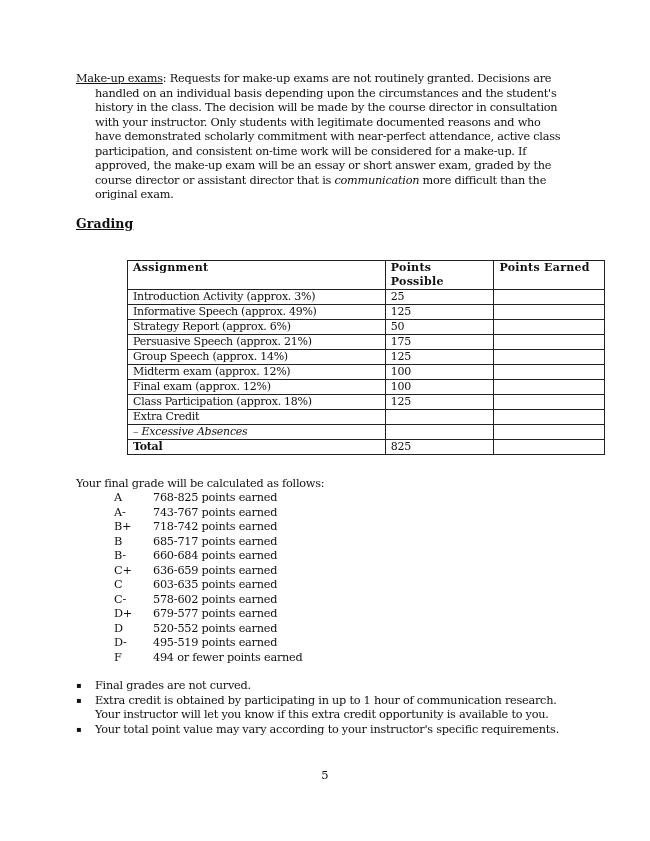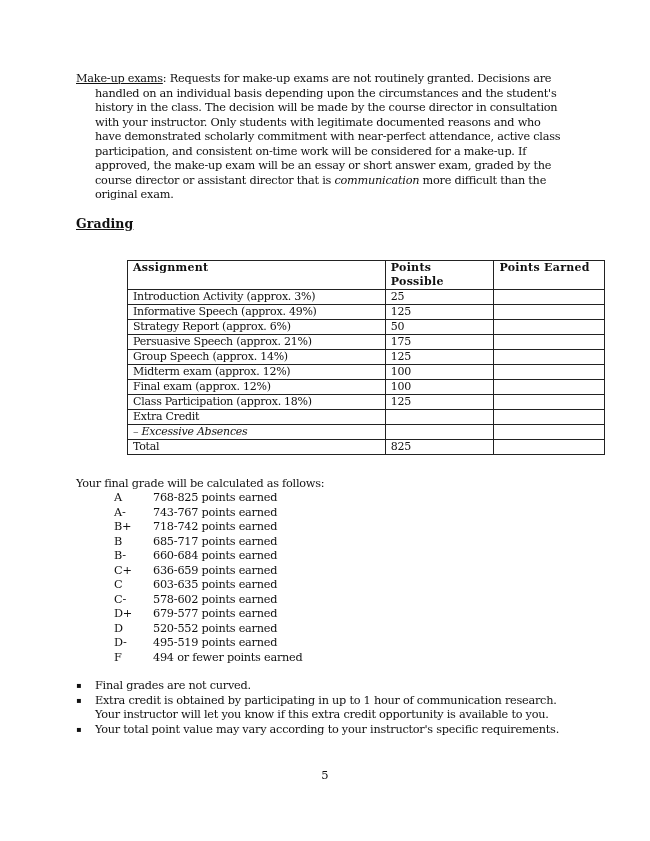--- a/index.html
+++ b/index.html
@@ -14,21 +14,21 @@
   .heading { position: absolute; left: 76px; top: 216px; font-size: 12.5px;
              font-weight: bold; text-decoration: underline; letter-spacing: 0.1px; }
   .intro { position: absolute; left: 76px; top: 246px; font-size: 11.3px; letter-spacing: -0.25px; }
   table.points { position: absolute; left: 88px; top: 260px; width: 478px;
                  border-collapse: collapse; font-size: 11px; letter-spacing: -0.25px; margin-left: 39px; }
   table.points td, table.points th { border: 1px solid #222; padding: 0 5px;
                  text-align: left; vertical-align: top; line-height: 14px; height: 14px; }
   table.points th { font-weight: bold; letter-spacing: 0.3px; }
   .col1 { width: 248px; } .col2 { width: 98px; } .col3 { width: 100px; }
   .ital { font-style: italic; }
-  .bold { font-weight: normal; }
+  .bold { font-weight: bold; }
   .calc { position: absolute; left: 76px; top: 477px; font-size: 11.3px; letter-spacing: -0.25px; }
   .grades { position: absolute; left: 114px; top: 491px; font-size: 11.3px;
             line-height: 14.5px; letter-spacing: -0.25px; }
   .grade-row { display: flex; }
   .grade-letter { width: 39px; }
   .bullets { position: absolute; left: 76px; top: 679px; width: 510px;
              font-size: 11.3px; line-height: 14.5px; letter-spacing: -0.25px; }
   .bullet-item { display: flex; }
   .bullet-mark { width: 19px; font-size: 8px; line-height: 14.5px; }
   .bullet-text { flex: 1; }

